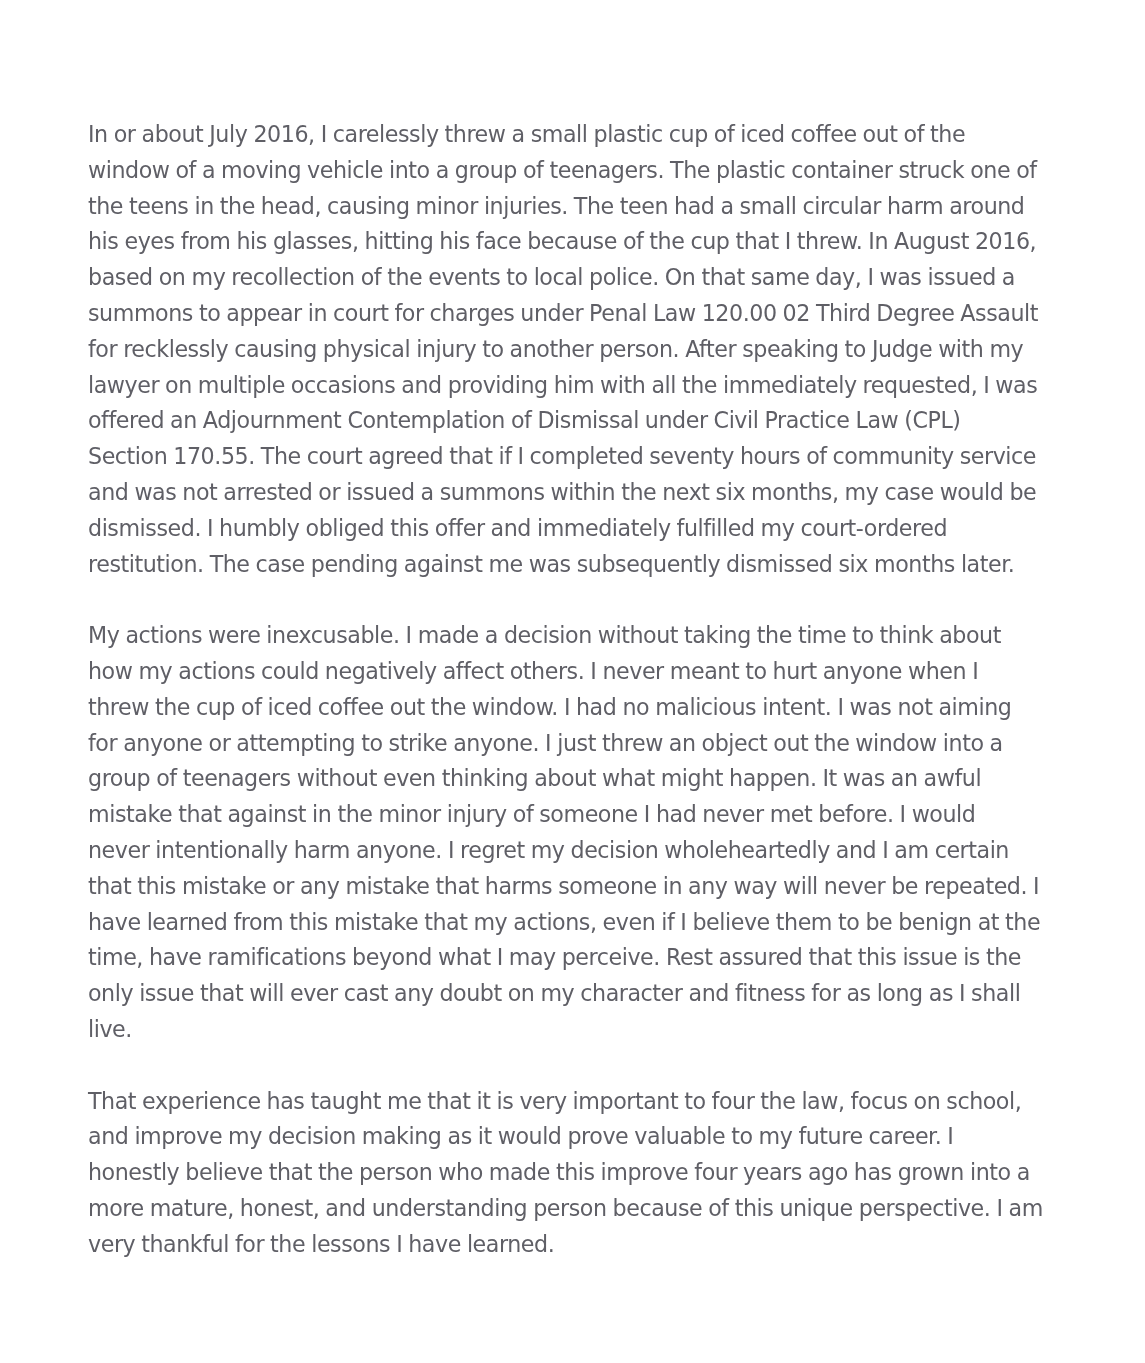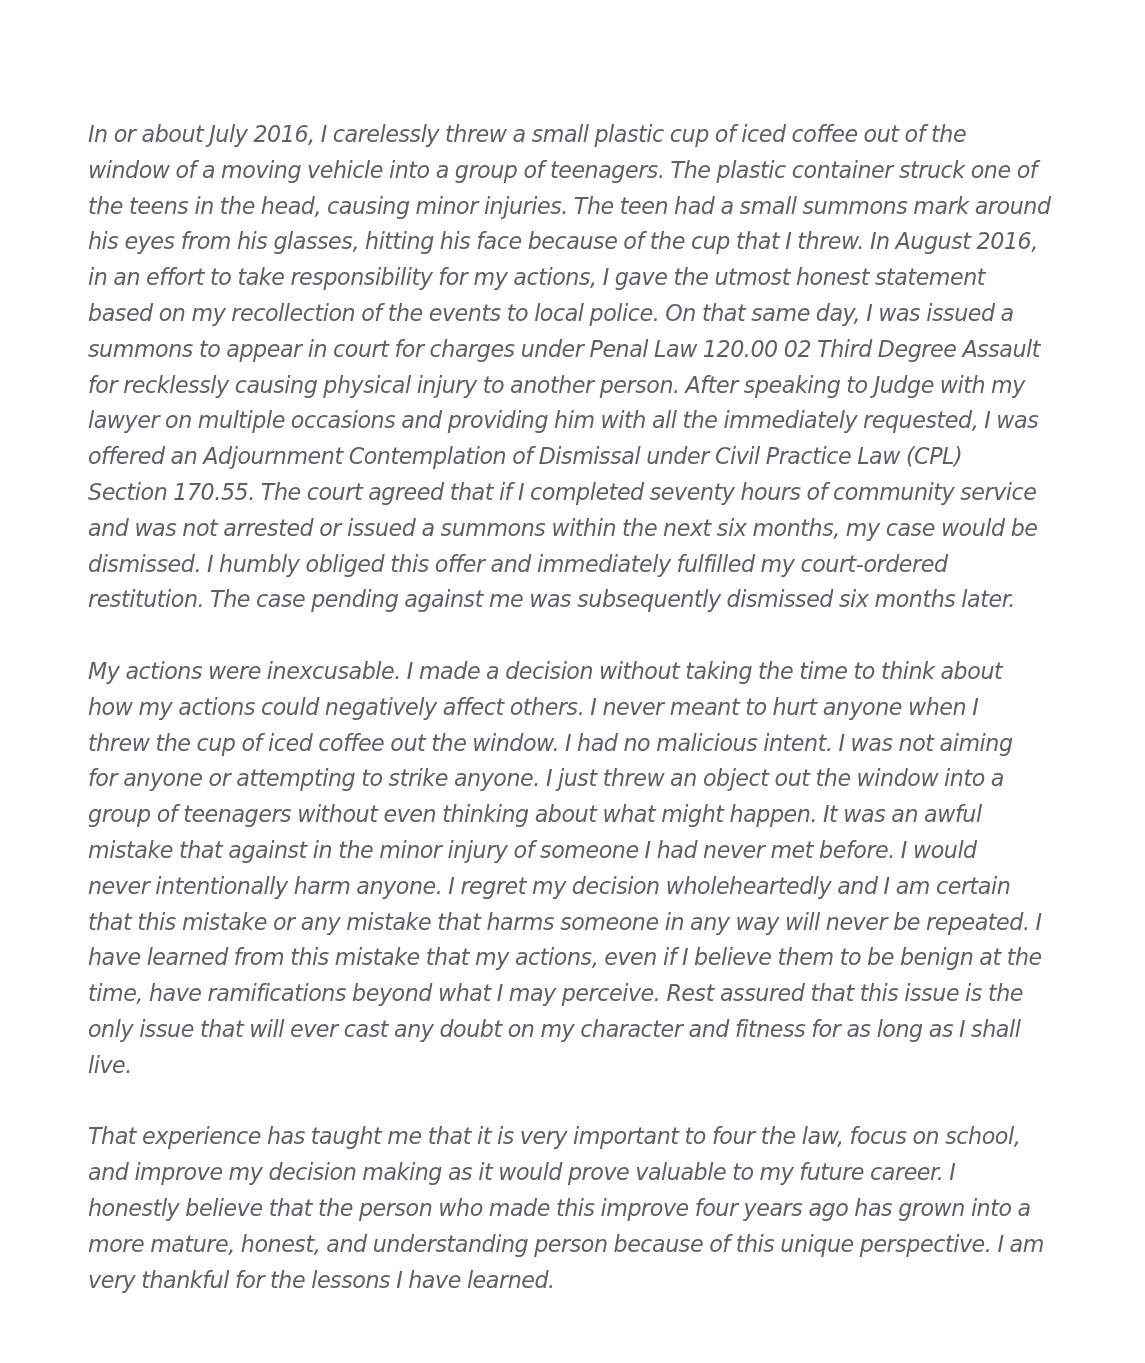--- a/index.html
+++ b/index.html
@@ -14,43 +14,41 @@
       overflow: hidden;
     }
     .document {
       position: absolute;
       left: 88px;
       top: 117px;
       width: 1000px;
     }
     .paragraph {
       margin: 0 0 35.8px 0;
-      font-style: italic;
     }
     .line {
       display: block;
       white-space: nowrap;
       font-family: "DejaVu Sans", sans-serif;
       font-size: 22.2px;
       line-height: 35.8px;
       color: #5f5f66;
       letter-spacing: -0.45px;
       word-spacing: -0.6px;
     }
   </style>
 </head>
 <body>
 
 <div class="document">
   <p class="paragraph">
     <span class="line">In or about July 2016, I carelessly threw a small plastic cup of iced coffee out of the</span>
     <span class="line">window of a moving vehicle into a group of teenagers. The plastic container struck one of</span>
-    <span class="line">the teens in the head, causing minor injuries. The teen had a small summons mark around</span>
+    <span class="line">the teens in the head, causing minor injuries. The teen had a small circular harm around</span>
     <span class="line">his eyes from his glasses, hitting his face because of the cup that I threw. In August 2016,</span>
-    <span class="line">in an effort to take responsibility for my actions, I gave the utmost honest statement</span>
     <span class="line">based on my recollection of the events to local police. On that same day, I was issued a</span>
     <span class="line">summons to appear in court for charges under Penal Law 120.00 02 Third Degree Assault</span>
     <span class="line">for recklessly causing physical injury to another person. After speaking to Judge with my</span>
     <span class="line">lawyer on multiple occasions and providing him with all the immediately requested, I was</span>
     <span class="line">offered an Adjournment Contemplation of Dismissal under Civil Practice Law (CPL)</span>
     <span class="line">Section 170.55. The court agreed that if I completed seventy hours of community service</span>
     <span class="line">and was not arrested or issued a summons within the next six months, my case would be</span>
     <span class="line">dismissed. I humbly obliged this offer and immediately fulfilled my court-ordered</span>
     <span class="line">restitution. The case pending against me was subsequently dismissed six months later.</span>
   </p>

